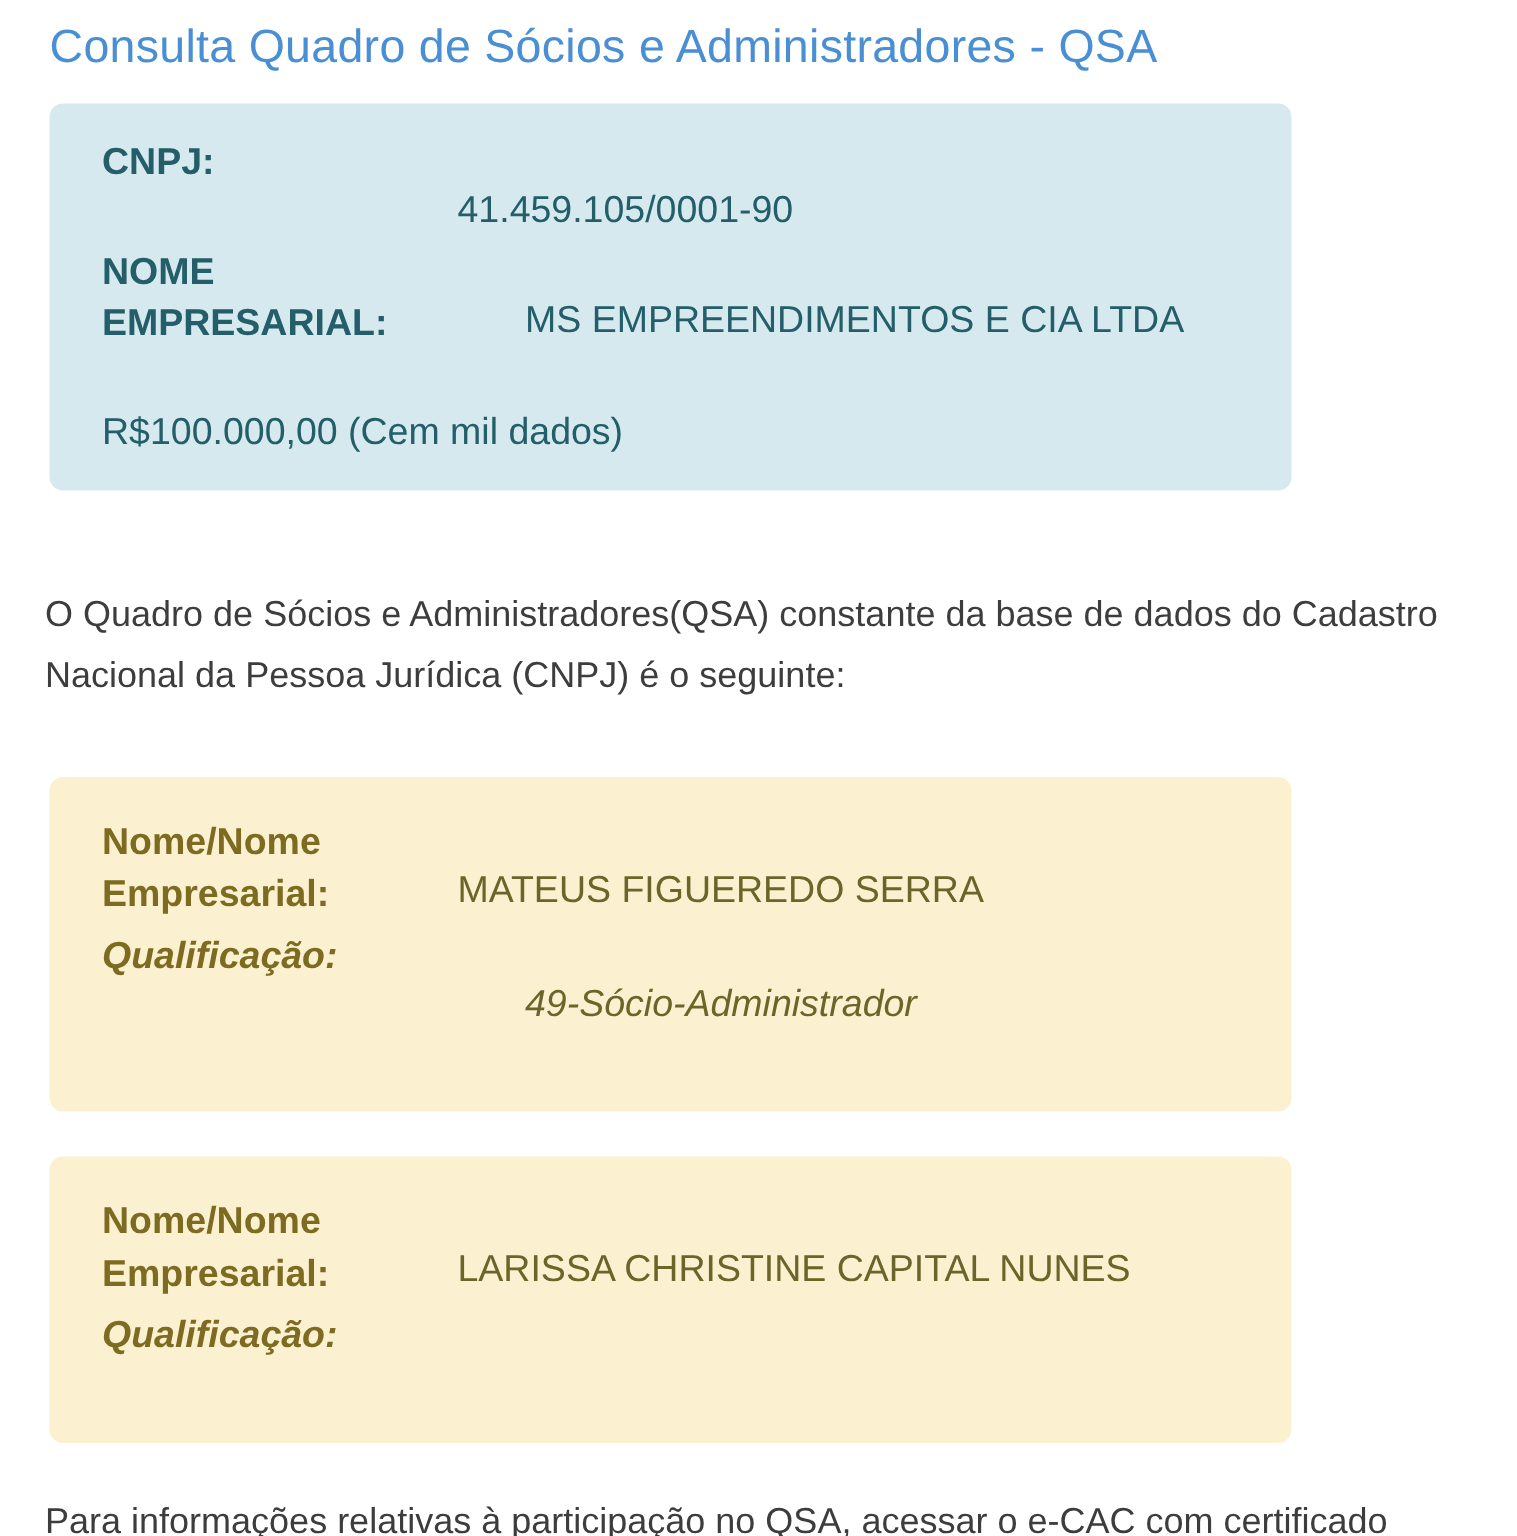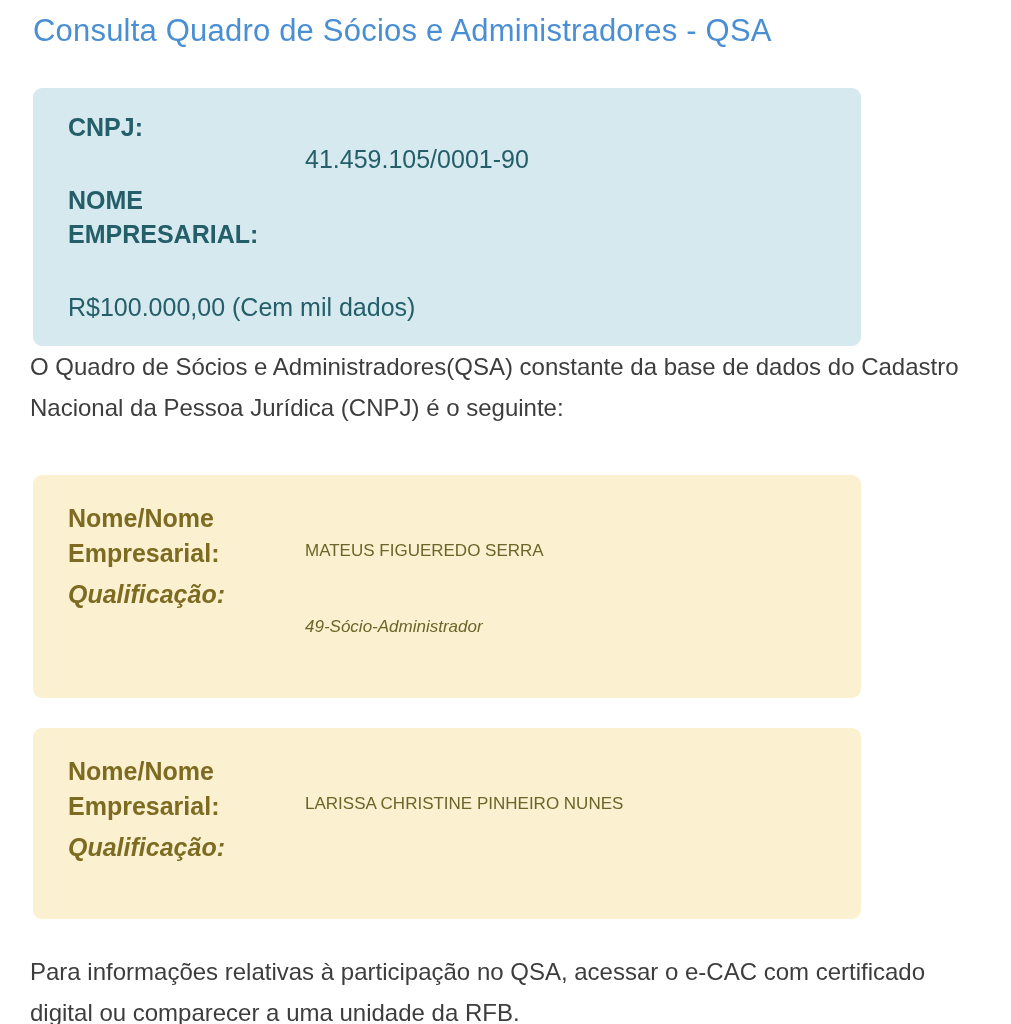--- a/index.html
+++ b/index.html
@@ -13,21 +13,21 @@
   }
   * { margin: 0; padding: 0; box-sizing: border-box; }
   html, body {
     width: 1011px;
     background: #ffffff;
     font-family: "Liberation Sans", sans-serif;
   }
   body { height: 1024px; overflow: hidden; }
 
   .page-title {
-    margin: 13px 28px 39px 33px;
+    margin: 13px 28px 20px 33px;
     font-size: 31px;
     font-weight: 400;
     color: var(--title-blue);
     letter-spacing: 0.2px;
   }
 
   .panel {
     width: 828px;
     margin-left: 33px;
     border-radius: 9px;
@@ -37,21 +37,21 @@
     background: var(--company-panel-bg);
     padding: 22px 35px 22px 35px;
     color: var(--company-panel-text);
   }
   .panel.partner {
     background: var(--partner-panel-bg);
     padding: 26px 35px 54px 35px;
   }
 
   .info-row { display: flex; align-items: flex-start; }
-  .info-row + .info-row { margin-top: 7px; }
+  .info-row + .info-row { margin-top: 7px; gap: 45px; }
 
   .field-label {
     flex: 0 0 237px;
     width: 237px;
     padding-right: 60px;
     font-weight: 700;
   }
   .field-value { flex: 1; font-weight: 400; margin-top: 32px; }
 
   .company .field-label,
@@ -60,51 +60,52 @@
     line-height: 34px;
     color: var(--company-panel-text);
   }
 
   .partner .field-label {
     font-size: 25px;
     line-height: 35px;
     color: var(--partner-label);
   }
   .partner .field-value {
-    font-size: 17px;
+    font-size: 25px;
     line-height: 35px;
     color: var(--partner-value);
   }
   .partner .info-row + .info-row { margin-top: 6px; font-style: italic; }
 
   .body-paragraph {
     max-width: 950px;
     margin-left: 30px;
     font-size: 24px;
     line-height: 41px;
     color: var(--body-text);
   }
-  .intro-text { }
+  .intro-text { margin-top: 62px; }
   .footer-text { margin-top: 32px; }
 
   .panel.first-partner { margin-top: 47px; }
   .panel.second-partner { margin-top: 30px; }
 </style>
 </head>
 <body>
 
 <h1 class="page-title">Consulta Quadro de Sócios e Administradores - QSA</h1>
 
 <div class="panel company">
   <div class="info-row">
     <span class="field-label">CNPJ:</span>
     <span class="field-value">41.459.105/0001-90</span>
   </div>
   <div class="info-row">
     <span class="field-label">NOME EMPRESARIAL:</span>
+    <span class="field-value">MS EMPREENDIMENTOS E CIA LTDA</span>
   </div>
   <div class="info-row">
     <span class="field-value">R$100.000,00 (Cem mil dados)</span>
   </div>
 </div>
 
 <p class="body-paragraph intro-text">O Quadro de Sócios e Administradores(QSA) constante da base de dados do Cadastro Nacional da Pessoa Jurídica (CNPJ) é o seguinte:</p>
 
 <div class="panel partner first-partner">
   <div class="info-row">
@@ -113,20 +114,20 @@
   </div>
   <div class="info-row">
     <span class="field-label">Qualificação:</span>
     <span class="field-value">49-Sócio-Administrador</span>
   </div>
 </div>
 
 <div class="panel partner second-partner">
   <div class="info-row">
     <span class="field-label">Nome/Nome Empresarial:</span>
-    <span class="field-value">LARISSA CHRISTINE PINHEIRO NUNES</span>
+    <span class="field-value">LARISSA CHRISTINE CAPITAL NUNES</span>
   </div>
   <div class="info-row">
     <span class="field-label">Qualificação:</span>
   </div>
 </div>
 
 <p class="body-paragraph footer-text">Para informações relativas à participação no QSA, acessar o e-CAC com certificado digital ou comparecer a uma unidade da RFB.</p>
 
 </body></html>

